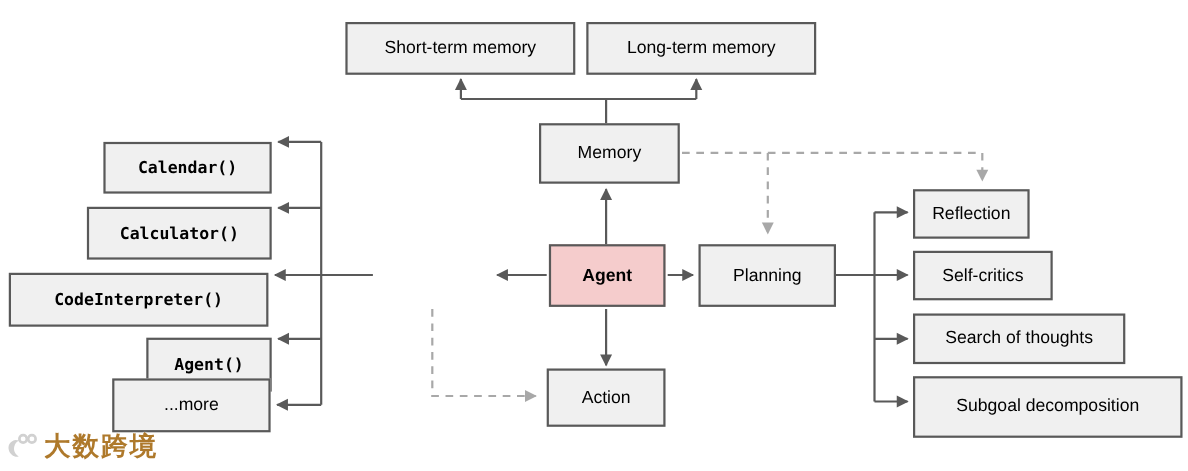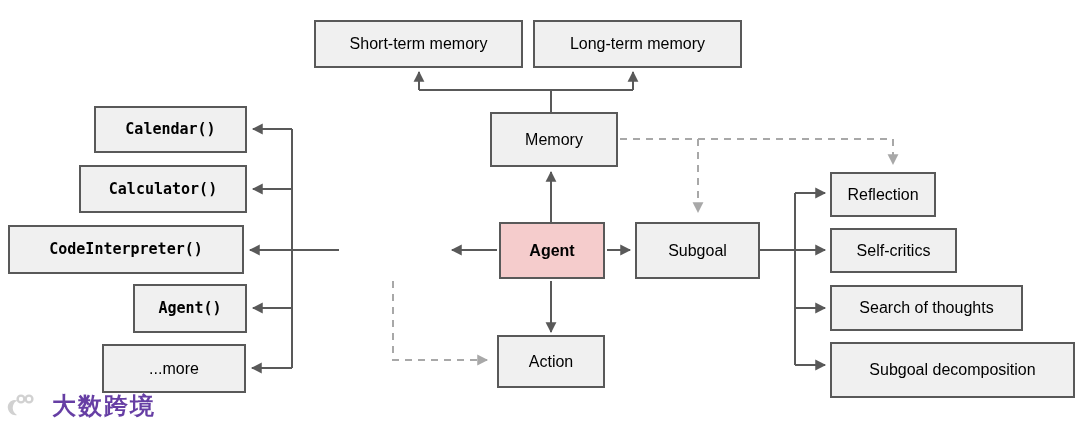--- a/index.html
+++ b/index.html
@@ -18,29 +18,30 @@
     border:2px solid #595959;
     display:flex;align-items:center;justify-content:center;
     font-size:16px;color:#000000;
     white-space:nowrap;
     line-height:1;
   }
   .mono{
     font-family:"DejaVu Sans Mono", monospace;
     font-weight:bold;
     font-size:15px;
+    margin-top:23px;
   }
   .agent{
     background:#f5cccc;
     font-weight:bold;
   }
   #watermark{
     position:absolute;left:4px;top:390px;
-    display:flex;align-items:center;gap:16px;
-    color:#4c1d95;
+    display:flex;align-items:center;gap:4px;
+    color:#a16207;
     text-shadow:0 0 2px #ffffff,1px 1px 0 #ffffff;
     opacity:.85;
     user-select:none;
   }
   #watermark .wm-text{
     font-size:24px;font-weight:bold;letter-spacing:2px;
   }
 </style>
 </head>
 <body>
@@ -98,21 +99,21 @@
 
   <div class="node" style="left:490px;top:112px;width:128px;height:55px">Memory</div>
 
   <div class="node mono" style="left:94px;top:106px;width:153px;height:47px">Calendar()</div>
   <div class="node mono" style="left:79px;top:165px;width:168px;height:48px">Calculator()</div>
   <div class="node mono" style="left:8px;top:225px;width:236px;height:49px">CodeInterpreter()</div>
   <div class="node mono" style="left:133px;top:284px;width:114px;height:49px">Agent()</div>
   <div class="node" style="left:102px;top:344px;width:144px;height:49px">...more</div>
 
   <div class="node agent" style="left:499px;top:222px;width:106px;height:57px">Agent</div>
-  <div class="node" style="left:635px;top:222px;width:125px;height:57px">Subgoal</div>
+  <div class="node" style="left:635px;top:222px;width:125px;height:57px">Planning</div>
 
   <div class="node" style="left:497px;top:335px;width:108px;height:53px">Action</div>
 
   <div class="node" style="left:830px;top:172px;width:106px;height:45px">Reflection</div>
   <div class="node" style="left:830px;top:228px;width:127px;height:45px">Self-critics</div>
   <div class="node" style="left:830px;top:285px;width:193px;height:46px">Search of thoughts</div>
   <div class="node" style="left:830px;top:342px;width:245px;height:56px">Subgoal decomposition</div>
 
   <div id="watermark">
     <svg width="32" height="28" viewBox="0 0 32 28">

